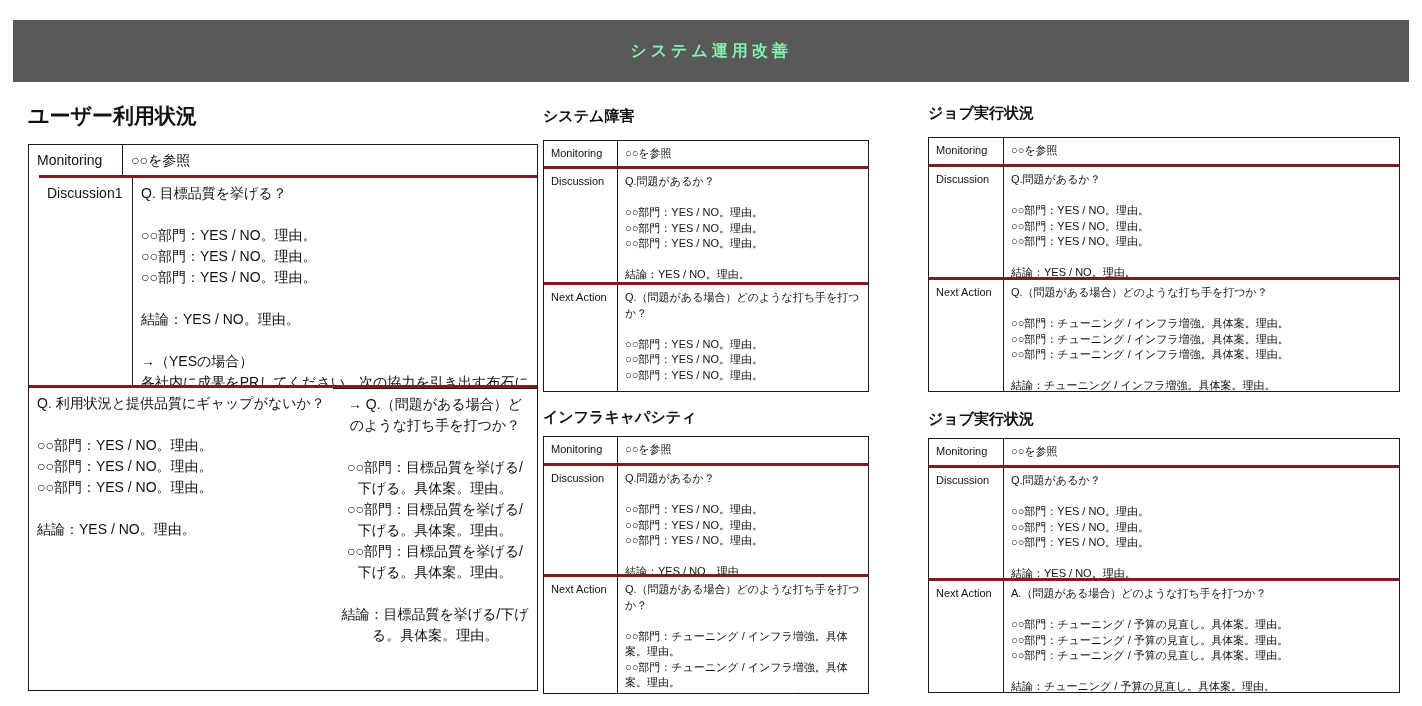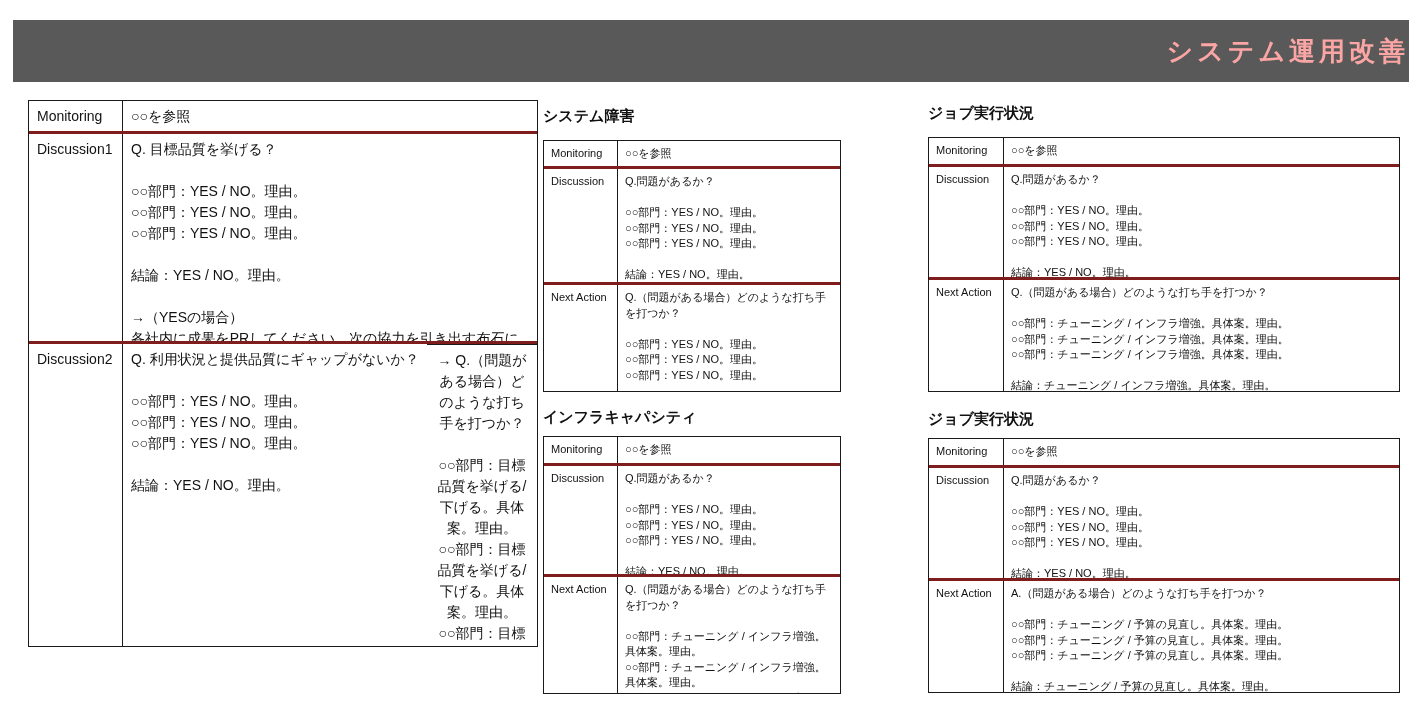--- a/index.html
+++ b/index.html
@@ -4,23 +4,23 @@
 <style>
   html,body { margin:0; padding:0; }
   body {
     width:1422px; height:706px; position:relative;
     background:#ffffff; color:#111111;
     font-family:"Liberation Sans","DejaVu Sans",sans-serif;
     overflow:hidden;
   }
   .banner {
     position:absolute; left:13px; top:20px; width:1396px; height:62px;
-    background:#595959; color:#fca5a5;
-    display:flex; align-items:center; justify-content:flex-end;
-    font-weight:bold; font-size:26px; letter-spacing:4px;
+    background:#595959; color:#86efac;
+    display:flex; align-items:center; justify-content:center;
+    font-weight:bold; font-size:16px; letter-spacing:4px;
   }
   .col { position:absolute; }
   .sec-title-lg { font-size:21px; font-weight:bold; line-height:31px; margin:0 0 13px 0; }
   .sec-title-sm { font-size:15px; font-weight:bold; line-height:20px; }
   .tbl { border:1px solid #1a1a1a; background:#ffffff; }
   .row { display:flex; border-top:3px solid #7f1d1d; box-sizing:border-box; overflow:hidden; }
   .row:first-child { border-top:none; }
   .cell { box-sizing:border-box; white-space:pre-line; overflow:hidden; }
   .label { border-right:1px solid #1a1a1a; flex:none; }
   .content { flex:1; }
@@ -36,61 +36,61 @@
   .sub-divide { border-top:1px solid #1a1a1a; flex:1 !important;text-align:center; }
 </style>
 </head>
 <body>
 
 <div class="banner">
   <span>システム運用改善</span>
 </div>
 
 <div class="col" style="left:28px; top:100px; width:510px;">
+  <div class="sec-title-lg">ユーザー利用状況</div>
   <div class="tbl lg">
     <div class="row" style="height:30px;">
       <div class="cell label">Monitoring</div>
       <div class="cell content">○○を参照</div>
     </div>
-    <div class="row" style="height:210px;">
+    <div class="row" style="height:210px;margin-left:10px;">
       <div class="cell label">Discussion1</div>
       <div class="cell content">Q. 目標品質を挙げる？
 
 ○○部門：YES / NO。理由。
 ○○部門：YES / NO。理由。
 ○○部門：YES / NO。理由。
 
 結論：YES / NO。理由。
 
 →（YESの場合）
 各社内に成果をPRしてください。次の協力を引き出す布石に</div>
     </div>
     <div class="row" style="height:305px;">
-      <div class="cell label">Discussion2</div>
       <div class="content-stack">
         <div class="cell content" style="height:152px;">Q. 利用状況と提供品質にギャップがないか？
 
 ○○部門：YES / NO。理由。
 ○○部門：YES / NO。理由。
 ○○部門：YES / NO。理由。
 
 結論：YES / NO。理由。</div>
         <div class="cell content sub-divide">→ Q.（問題がある場合）どのような打ち手を打つか？
 
 ○○部門：目標品質を挙げる/下げる。具体案。理由。
 ○○部門：目標品質を挙げる/下げる。具体案。理由。
 ○○部門：目標品質を挙げる/下げる。具体案。理由。
 
 結論：目標品質を挙げる/下げる。具体案。理由。</div>
       </div>
     </div>
   </div>
 </div>
 
-<div class="col" style="left:543px; top:100px; width:298px;">
+<div class="col" style="left:543px; top:100px; width:326px;">
   <div class="sec-title-sm" style="margin:6px 0 14px 0;">システム障害</div>
   <div class="tbl sm">
     <div class="row" style="height:25px;">
       <div class="cell label">Monitoring</div>
       <div class="cell content">○○を参照</div>
     </div>
     <div class="row" style="height:116px;">
       <div class="cell label">Discussion</div>
       <div class="cell content">Q.問題があるか？
 

